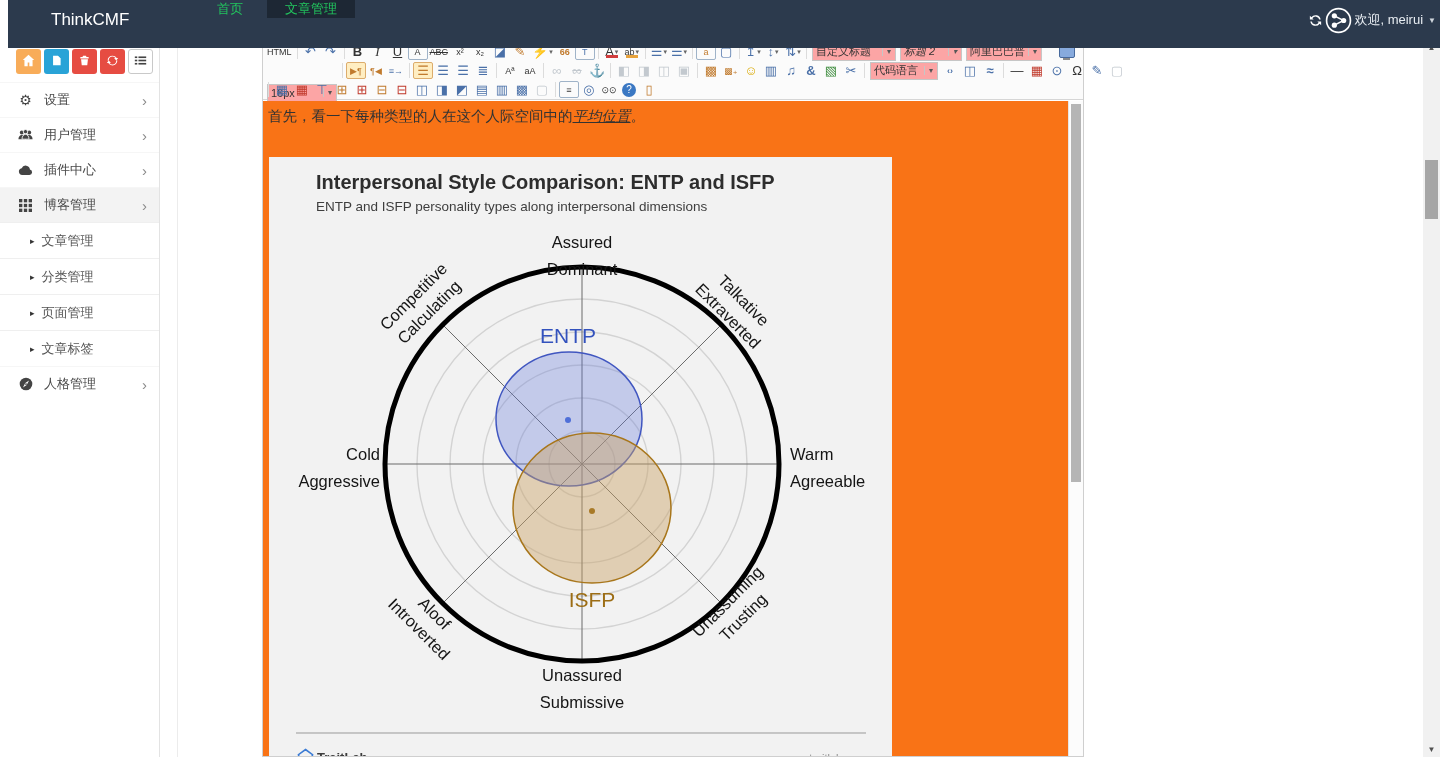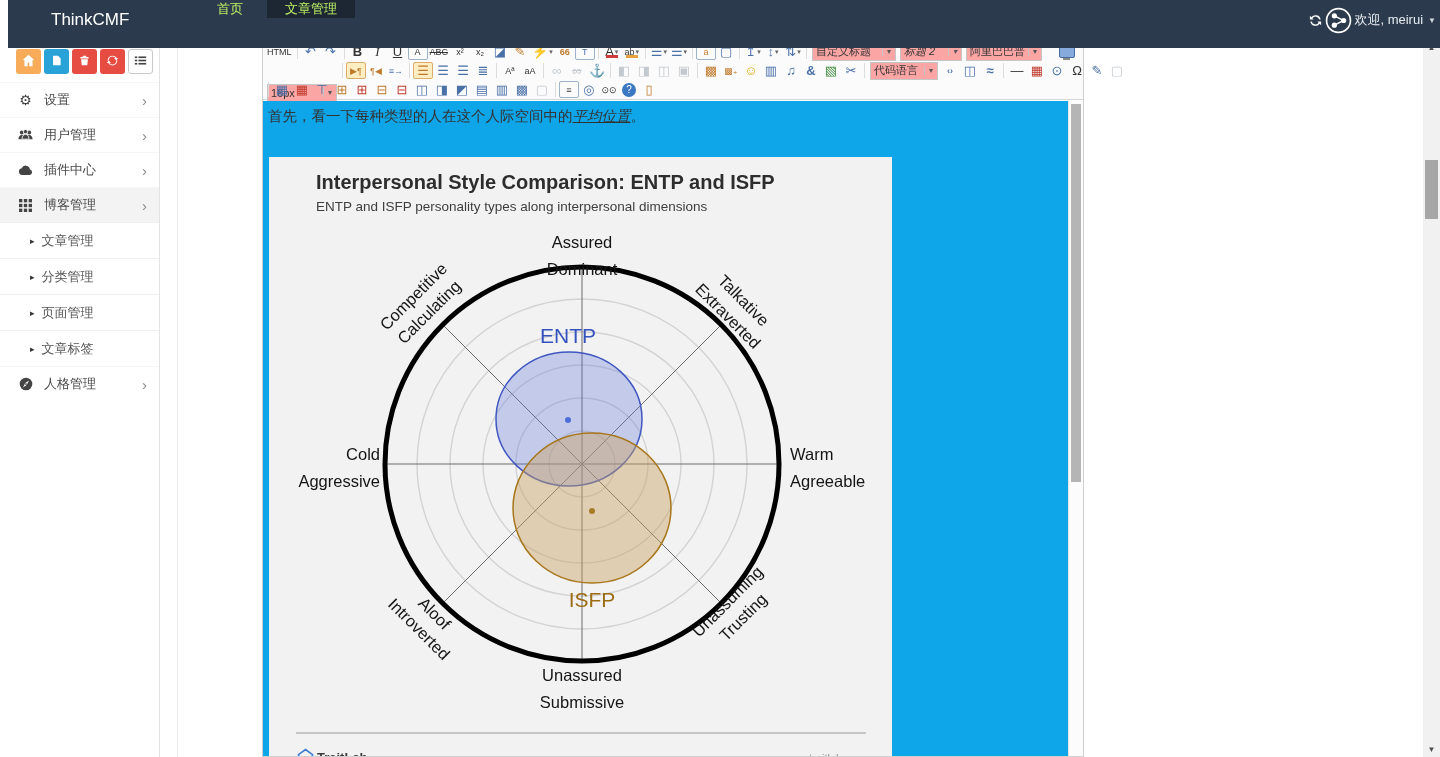--- a/index.html
+++ b/index.html
@@ -2,21 +2,21 @@
 <html><head>
 <meta charset="utf-8">
 <style>
   *{margin:0;padding:0;box-sizing:border-box}
   html,body{width:1440px;height:757px;overflow:hidden;font-family:"Liberation Sans",sans-serif;background:#fff}
 
   
   .navbar{position:absolute;left:8px;top:0;width:1440px;height:48px;background:#2c3a4d;display:flex;align-items:flex-start;z-index:30}
   .brand{color:#fff;font-size:17px;line-height:40px;padding-left:43px;width:185px}
   .nav-tabs{display:flex;align-items:stretch}
-  .nav-tab{color:#bef264;font-size:13px;display:flex;align-items:center;padding:0 24px;cursor:pointer}
+  .nav-tab{color:#22c55e;font-size:13px;display:flex;align-items:center;padding:0 24px;cursor:pointer}
   .nav-tab.active{background:#1d2734;padding:0 18px}
   .nav-right{position:absolute;right:12px;top:0;height:40px;display:flex;align-items:center;gap:2px}
   .nav-refresh{cursor:pointer;display:flex;align-items:center}
   .nav-avatar{width:27px;height:27px;cursor:pointer;display:flex;align-items:center}
   .nav-welcome{color:#e8edf2;font-size:13px;cursor:pointer;display:flex;align-items:center;gap:5px}
   .caret{font-size:8px;color:#cfd6dd}
 
   
   .sidebar{position:absolute;left:0;top:40px;width:160px;bottom:0;background:#fff;border-right:1px solid #e3e3e3;z-index:20}
   .quick-bar{display:flex;gap:3px;padding:9px 0 8px 16px;align-items:center}
@@ -49,21 +49,21 @@
   .tbtn.ub-red::after{background:#d03c3c}.tbtn.ub-org::after{background:#e8a33d}
   .mcar{font-size:7px;color:#666;margin-left:1px}
   .tsep{width:1px;height:15px;background:#dcdcdc;margin:0 3px;flex:none}
   .tgap{flex:1}
   .tsel{height:18px;border:1px solid #c6c6c6;background:#fca5a5;display:flex;align-items:center;font-size:11px;color:#333;margin:0 2px;flex:none;cursor:pointer}
   .tsel .sl{padding:0 3px;flex:1;overflow:hidden;white-space:nowrap}
   .tsel .sc{width:13px;border-left:1px solid #c6c6c6;text-align:center;font-size:8px;color:#555;flex:none}
   .monitor{width:16px;height:12px;border:1px solid #47699c;background:#87aadd;border-radius:2px;margin:0 6px;position:relative;cursor:pointer}
   .monitor::after{content:"";position:absolute;left:3px;bottom:-3px;width:7px;height:2px;background:#8a8a8a}
 
-  .edit-area{position:absolute;left:0;right:15px;top:60px;bottom:0;background:#0ea5e9;padding:3px 0 0 4px;overflow:hidden;cursor:text}
+  .edit-area{position:absolute;left:0;right:15px;top:60px;bottom:0;background:#f97316;padding:3px 0 0 4px;overflow:hidden;cursor:text}
   .doc-p{font-size:14.5px;color:#333;line-height:20px;margin:2px 0 0 1px}
   .doc-p .em{text-decoration:underline;font-style:italic}
   .chart-fig{width:623px;margin:31px 0 0 2px;background:#f2f2f2}
 
   .ed-scroll{position:absolute;right:0;top:60px;bottom:0;width:15px;background:#fcfcfc;border-left:1px solid #e6e6e6}
   .ed-thumb{position:absolute;left:2px;top:3px;width:10px;height:378px;background:#b5b5b5}
 
   
   .page-scroll{position:absolute;right:0;top:40px;bottom:0;width:17px;background:#f1f1f1;z-index:25}
   .ps-arrow{height:15px;text-align:center;font-size:8px;color:#505050;line-height:15px;cursor:pointer}

